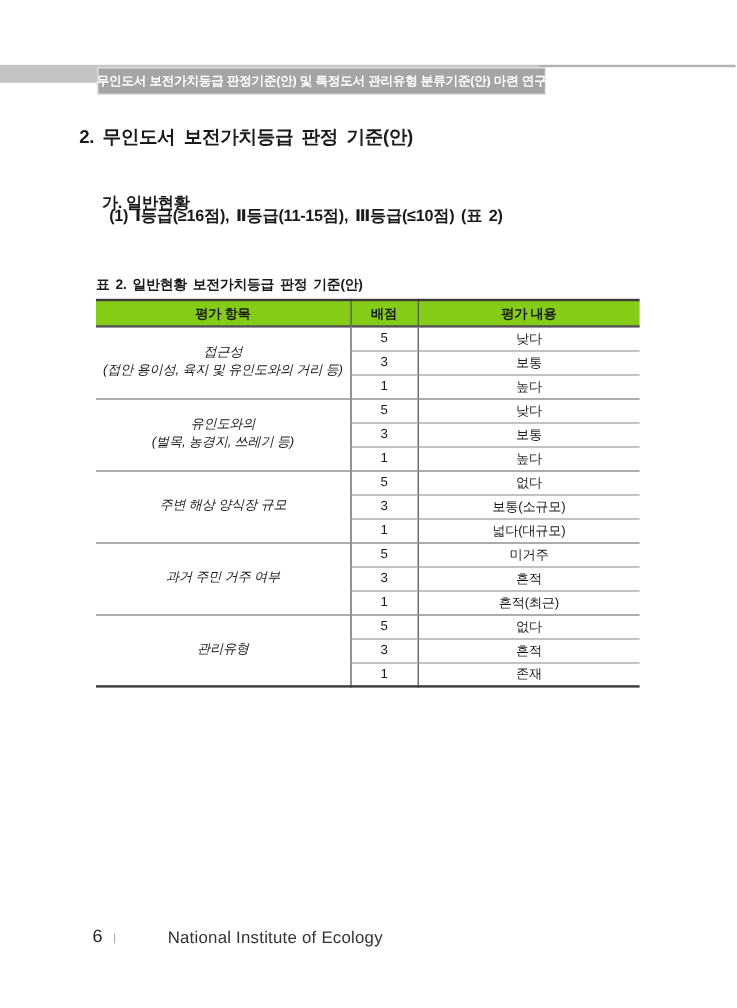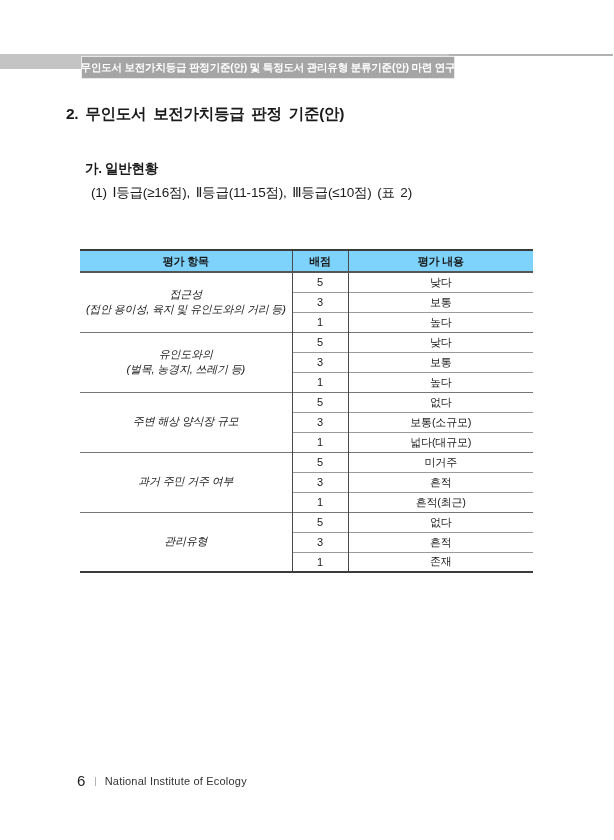--- a/index.html
+++ b/index.html
@@ -57,25 +57,26 @@
   }
   .subheading {
     position: absolute;
     left: 85px; top: 160px;
     font-size: 13.5px;
     font-weight: bold;
     letter-spacing: -0.3px;
   }
   .criteria-line {
     position: absolute;
-    left: 91px; top: 184px;
+    left: 91px; top: 171px;
     font-size: 13.5px;
     letter-spacing: -0.2px;
     word-spacing: 2px;
     white-space: nowrap;
+    font-weight: bold;
   }
 
   
   .table-caption {
     position: absolute;
     left: 80px; top: 230px;
     font-size: 11.5px;
     font-weight: bold;
     letter-spacing: -0.2px;
     word-spacing: 2px;
@@ -91,21 +92,21 @@
     table-layout: fixed;
     font-size: 11px;
     color: #1a1a1a;
     border-top: 2.5px solid #3c3c3c;
     border-bottom: 2.5px solid #3c3c3c;
   }
   table.eval col.c1 { width: 212px; }
   table.eval col.c2 { width: 56px; }
   table.eval col.c3 { width: 185px; }
   table.eval th {
-    background: #7dd3fc;
+    background: #84cc16;
     font-weight: bold;
     height: 22px;
     text-align: center;
     vertical-align: middle;
     border-bottom: 2px solid #555555;
     letter-spacing: -0.2px;
   }
   table.eval td {
     height: 20px;
     text-align: center;
@@ -135,38 +136,40 @@
     font-size: 15px;
     font-weight: 400;
     color: #222222;
   }
   .footer .sep {
     margin: 0 8px 0 9px;
     font-size: 9px;
     color: #999999;
   }
   .footer .org {
-    font-size: 11px;
+    font-size: 14px;
     color: #333333;
     letter-spacing: 0.2px;
+    margin-left: 35px;
   }
 </style>
 </head>
 <body>
 
 <div class="page">
 
   <div class="band-bar"></div>
   <div class="band-box">무인도서 보전가치등급 판정기준(안) 및 특정도서 관리유형 분류기준(안) 마련 연구</div>
   <div class="band-line"></div>
 
   <div class="heading">2. 무인도서 보전가치등급 판정 기준(안)</div>
   <div class="subheading">가. 일반현황</div>
   <div class="criteria-line">(1) Ⅰ등급(≥16점), Ⅱ등급(11-15점), Ⅲ등급(≤10점) (표 2)</div>
 
+  <div class="table-caption">표 2. 일반현황 보전가치등급 판정 기준(안)</div>
   <div class="table-wrap">
     <table class="eval">
       <colgroup>
         <col class="c1">
           <col class="c2">
           <col class="c3">
       </colgroup>
       <thead>
         <tr>
           <th>평가 항목</th>

